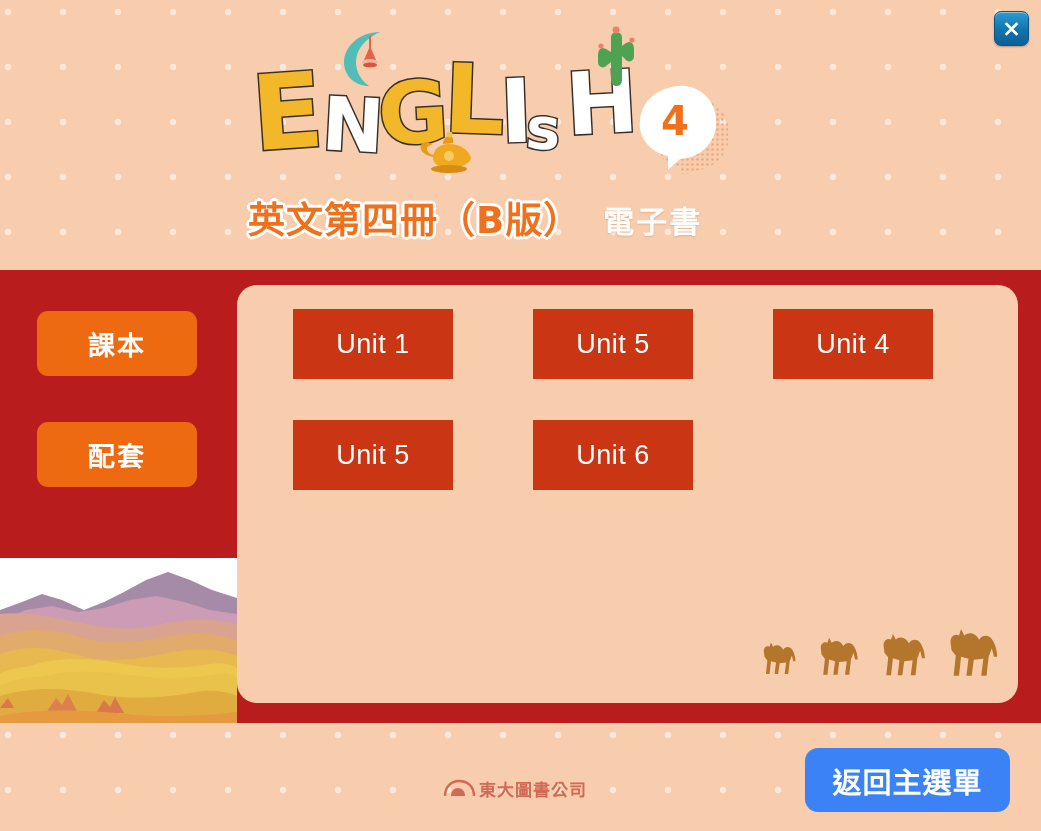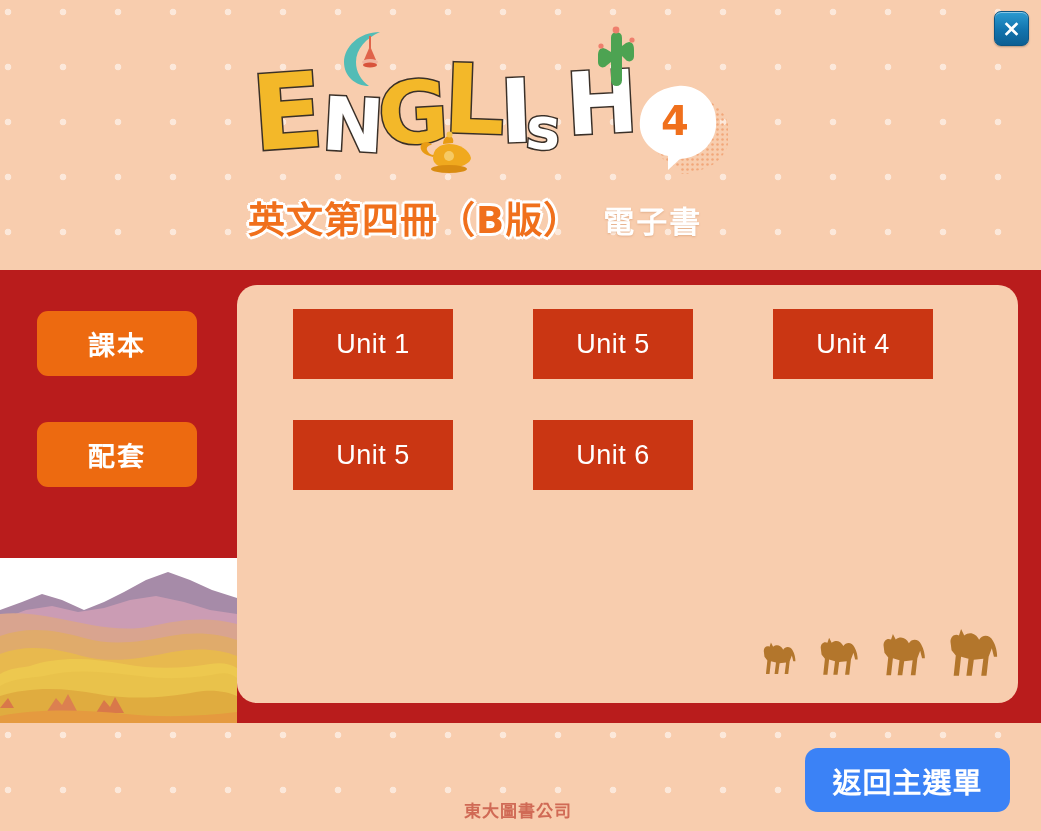--- a/index.html
+++ b/index.html
@@ -262,22 +262,21 @@
     overflow: hidden;
   }
   #publisher-logo {
     position: absolute;
     left: 443px;
     top: 52px;
     width: 150px;
     height: 26px;
     display: flex;
     align-items: center;
-    gap: 22px;
-    flex-direction: column;
+    gap: 2px;
   }
   #publisher-name {
     font-family: "DejaVu Sans", "Liberation Sans", sans-serif;
     font-size: 17px;
     font-weight: 700;
     color: #d06a55;
     letter-spacing: 1px;
     white-space: nowrap;
   }
   #back-btn {

